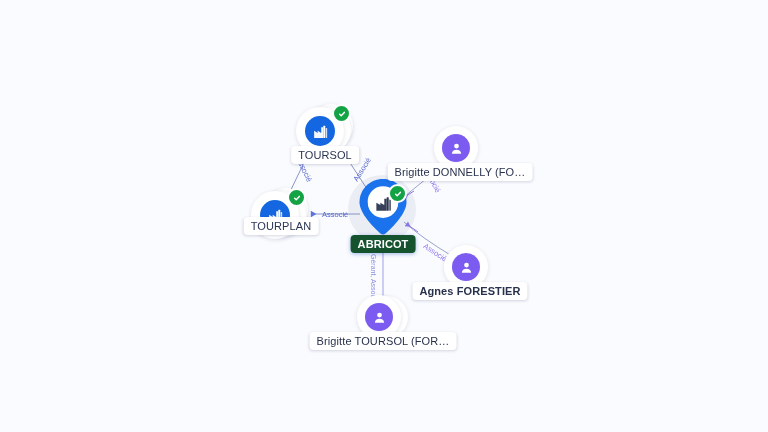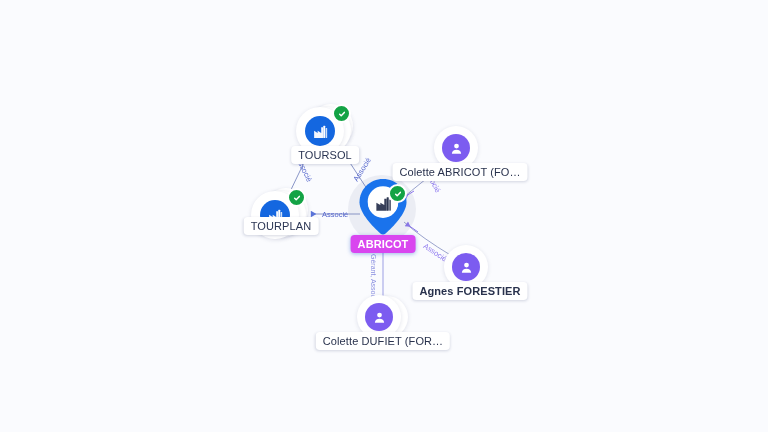--- a/index.html
+++ b/index.html
@@ -47,21 +47,21 @@
              border-radius:50%;background:#ffffff;display:flex;
              align-items:center;justify-content:center;}
   .pin-badge{right:15px;top:11px;}
 
   
   .lbl{position:absolute;transform:translate(-50%,0);
        background:#ffffff;color:#2b3553;
        font-size:11px;letter-spacing:.1px;white-space:nowrap;
        padding:3px 7px;border-radius:4px;
        box-shadow:0 1px 3px rgba(30,40,90,.18);text-align:right;}
-  .lbl.sel{background:#d946ef;color:#ffffff;font-weight:bold;
+  .lbl.sel{background:#14532d;color:#ffffff;font-weight:bold;
            box-shadow:0 1px 4px rgba(20,80,200,.4);}
   .lbl.person{font-size:11px;color:#29324d;}
 
   
   .elbl{position:absolute;font-size:7.5px;color:#5566cc;
         white-space:nowrap;transform-origin:center center;}
   .elbl.purple{color:#8a74ee;}
   .elbl-v{position:absolute;font-size:7px;color:#8a8fe0;white-space:nowrap;
           writing-mode:vertical-rl;}
 </style>
@@ -170,21 +170,21 @@
 <div class="pe-wrap" style="left:460px;top:148px;">
   <div class="pe-stack pe-main">
     <div class="pe-disc">
       <svg width="15" height="15" viewBox="0 0 24 24" fill="#ffffff">
         <circle cx="12" cy="8" r="3.8"></circle>
         <path d="M4.6 20.2c0-4.1 3.3-6.4 7.4-6.4s7.4 2.3 7.4 6.4z"></path>
       </svg>
     </div>
   </div>
 </div>
-<div class="lbl person" style="left:460px;top:163px;">Colette ABRICOT (FO…</div>
+<div class="lbl person" style="left:460px;top:163px;">Brigitte DONNELLY (FO…</div>
 
 <div class="pe-wrap" style="left:470px;top:267px;">
   <div class="pe-stack pe-main">
     <div class="pe-disc">
       <svg width="15" height="15" viewBox="0 0 24 24" fill="#ffffff">
         <circle cx="12" cy="8" r="3.8"></circle>
         <path d="M4.6 20.2c0-4.1 3.3-6.4 7.4-6.4s7.4 2.3 7.4 6.4z"></path>
       </svg>
     </div>
   </div>
@@ -195,13 +195,13 @@
   <div class="pe-stack pe-s2"></div>
   <div class="pe-stack pe-main">
     <div class="pe-disc">
       <svg width="15" height="15" viewBox="0 0 24 24" fill="#ffffff">
         <circle cx="12" cy="8" r="3.8"></circle>
         <path d="M4.6 20.2c0-4.1 3.3-6.4 7.4-6.4s7.4 2.3 7.4 6.4z"></path>
       </svg>
     </div>
   </div>
 </div>
-<div class="lbl person" style="left:383px;top:332px;">Colette DUFIET (FOR…</div>
+<div class="lbl person" style="left:383px;top:332px;">Brigitte TOURSOL (FOR…</div>
 
 </body></html>

